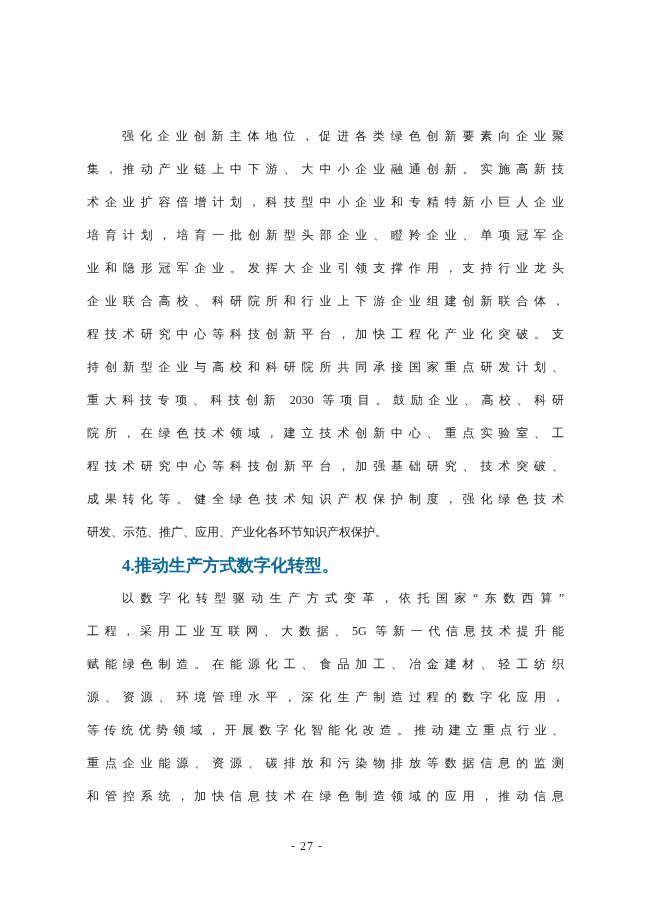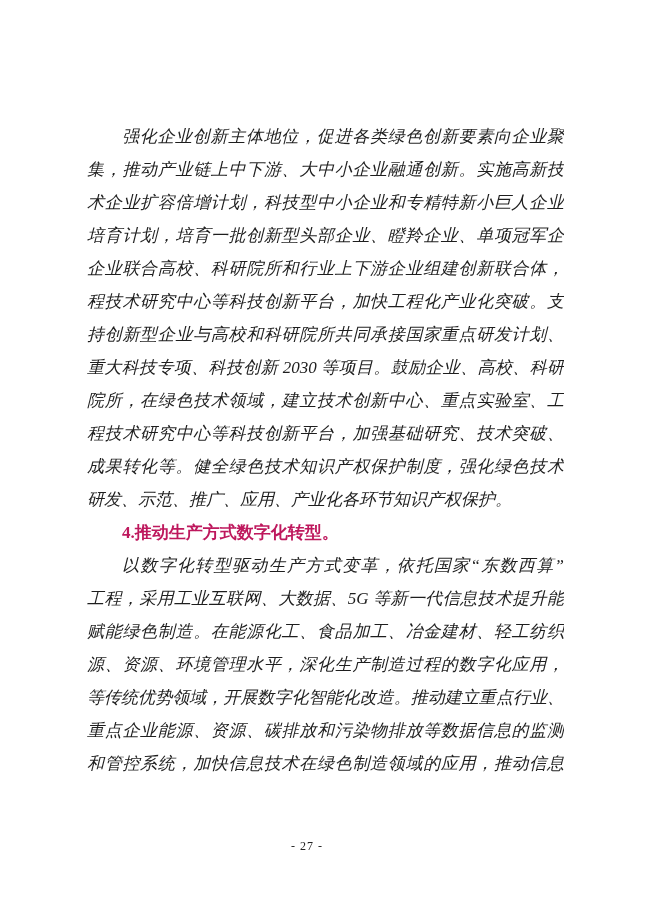--- a/index.html
+++ b/index.html
@@ -16,44 +16,43 @@
     font-family: "Liberation Serif", "DejaVu Serif", serif;
     color: #1e1e1e;
   }
   .text-block {
     position: absolute;
     left: 87px;
     top: 120px;
     width: 477px;
   }
   .line {
-    font-size: 17px;
+    font-size: 12px;
     line-height: 33px;
     height: 33px;
     text-align: justify;
     text-align-last: justify;
     white-space: normal;
     overflow: hidden;
-    font-style: italic;
   }
   .line.indent {
     text-indent: 35px;
   }
   .line.no-justify {
     text-align: center;
     text-align-last: left;
   }
   .heading-line {
     font-size: 17px;
     line-height: 33px;
     height: 33px;
     font-weight: bold;
     text-indent: 35px;
     text-align: left;
-    color: #be185d;
+    color: #0369a1;
   }
   .page-number {
     position: absolute;
     left: 0;
     top: 839px;
     width: 614px;
     text-align: center;
     font-size: 12px;
     letter-spacing: 1px;
     color: #222222;
@@ -62,20 +61,21 @@
 </head>
 <body>
 
 <div class="doc-page">
   <div class="text-block">
     <div>
         <div class="line indent">强化企业创新主体地位，促进各类绿色创新要素向企业聚</div>
         <div class="line">集，推动产业链上中下游、大中小企业融通创新。实施高新技</div>
         <div class="line">术企业扩容倍增计划，科技型中小企业和专精特新小巨人企业</div>
         <div class="line">培育计划，培育一批创新型头部企业、瞪羚企业、单项冠军企</div>
+        <div class="line">业和隐形冠军企业。发挥大企业引领支撑作用，支持行业龙头</div>
         <div class="line">企业联合高校、科研院所和行业上下游企业组建创新联合体，</div>
         <div class="line">程技术研究中心等科技创新平台，加快工程化产业化突破。支</div>
         <div class="line">持创新型企业与高校和科研院所共同承接国家重点研发计划、</div>
         <div class="line">重大科技专项、科技创新 2030 等项目。鼓励企业、高校、科研</div>
         <div class="line">院所，在绿色技术领域，建立技术创新中心、重点实验室、工</div>
         <div class="line">程技术研究中心等科技创新平台，加强基础研究、技术突破、</div>
         <div class="line">成果转化等。健全绿色技术知识产权保护制度，强化绿色技术</div>
         <div class="line no-justify">研发、示范、推广、应用、产业化各环节知识产权保护。</div>
       </div>
     <div class="heading-line">4.推动生产方式数字化转型。</div>

